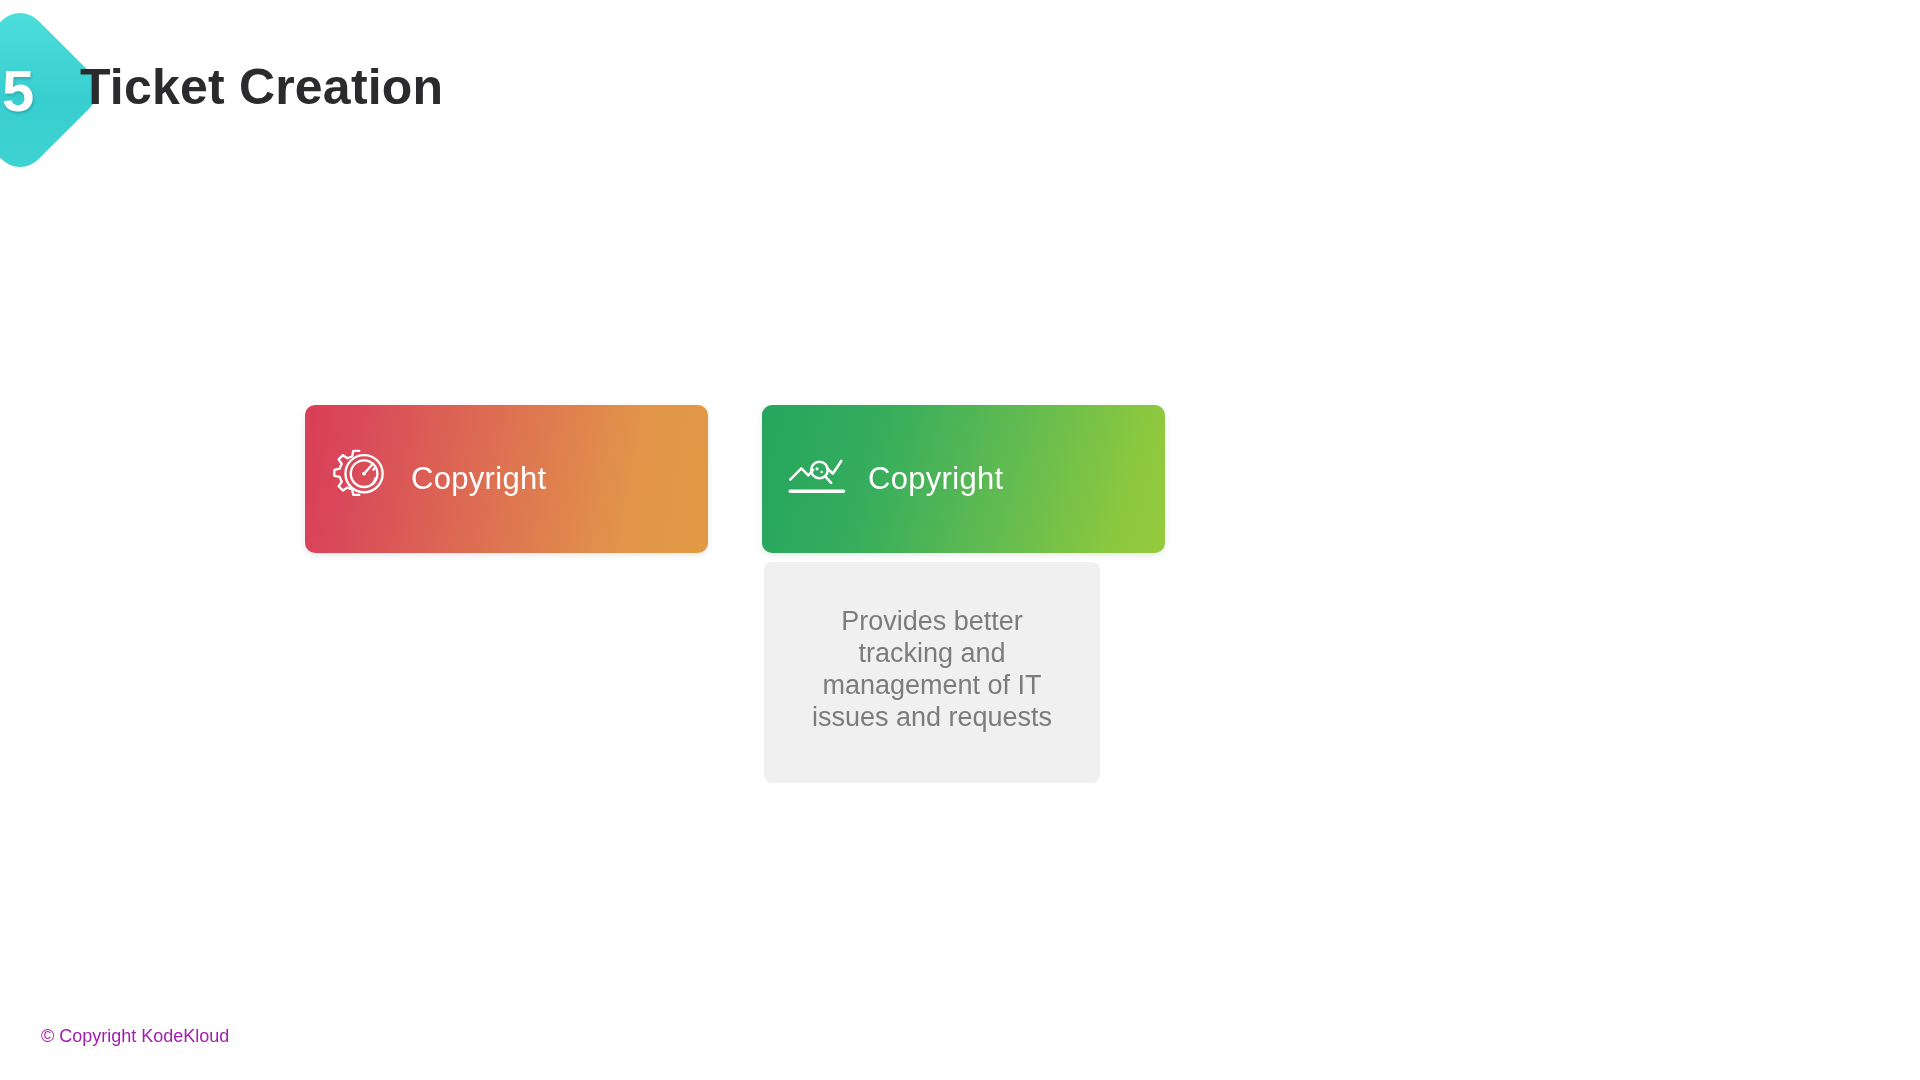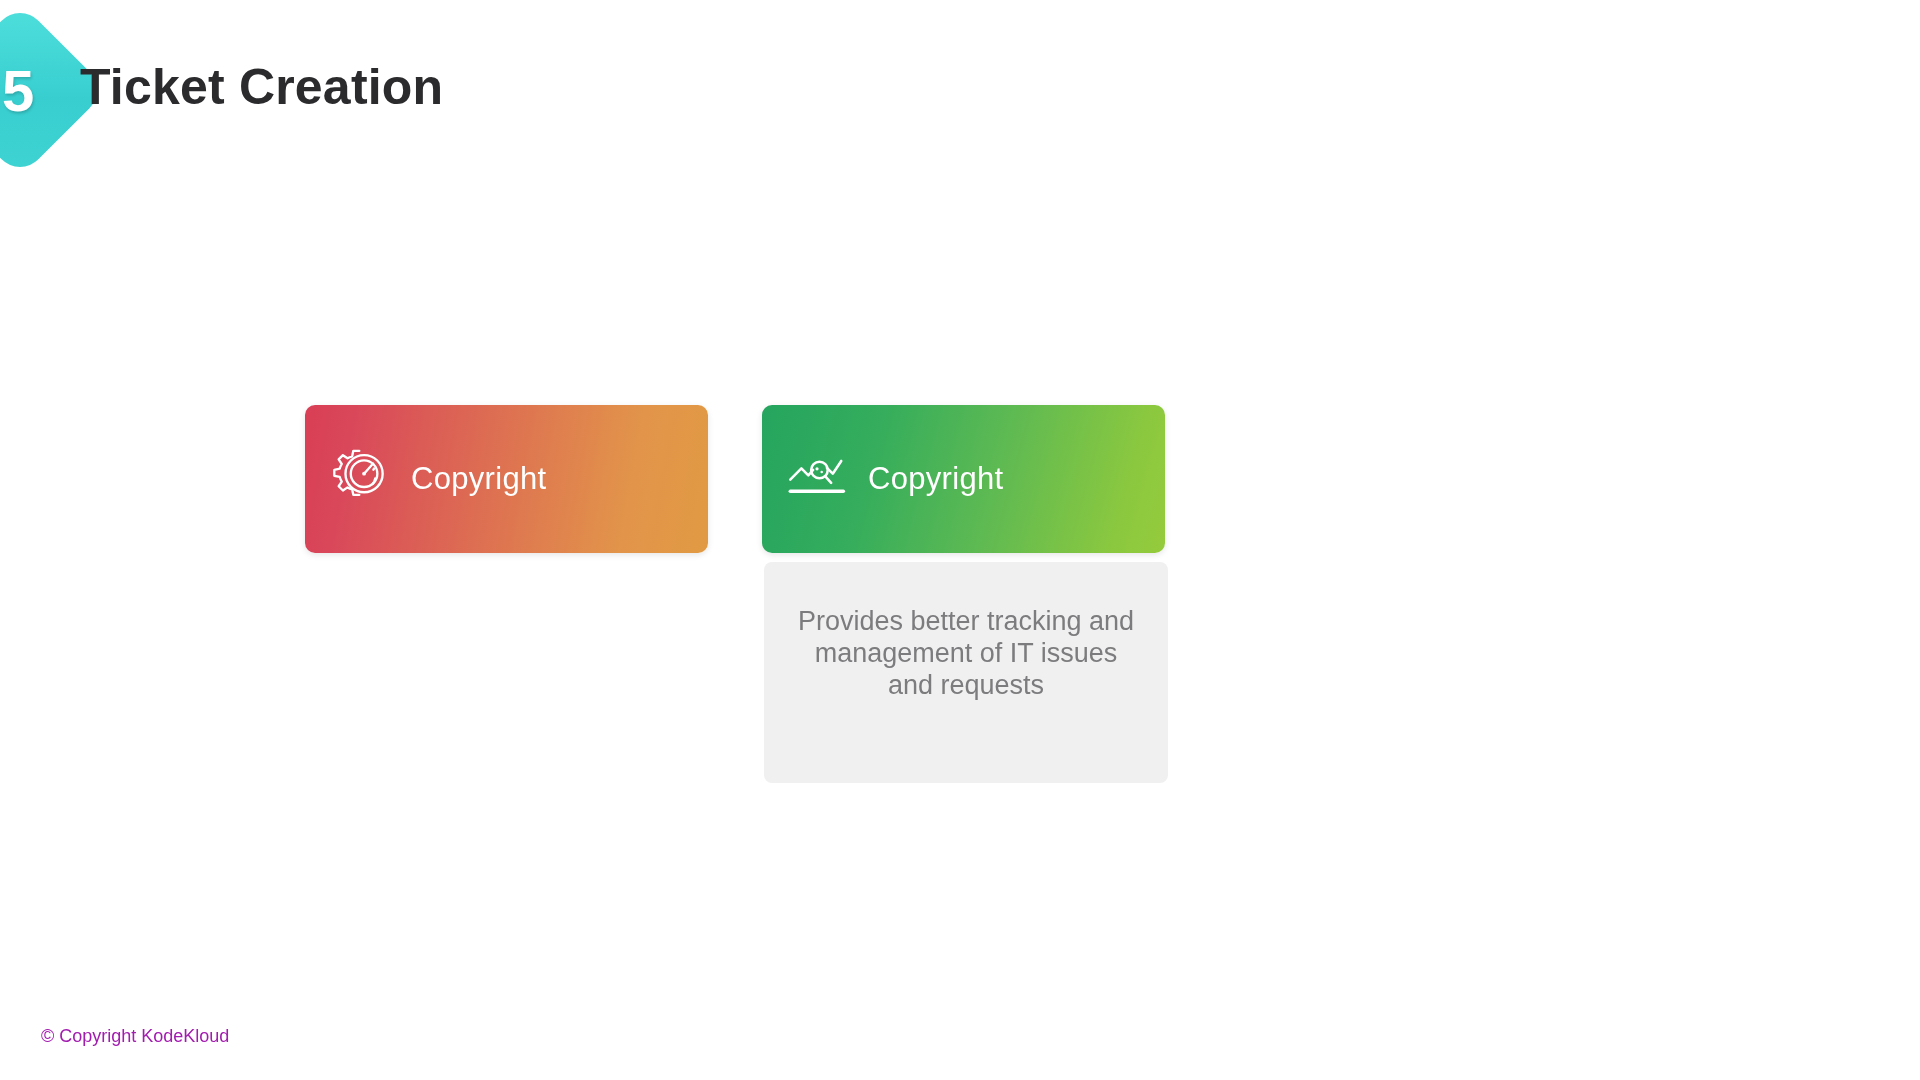--- a/index.html
+++ b/index.html
@@ -114,21 +114,21 @@
     color: #ffffff;
     letter-spacing: 0.3px;
     white-space: nowrap;
   }
 
   
   .desc-panel {
     position: absolute;
     left: 2px;
     top: 157px;
-    width: 404px;
+    width: 336px;
     height: 221px;
     background: #f1f0f1;
     border-radius: 8px;
     display: flex;
     align-items: flex-start;
     justify-content: center;
     box-sizing: border-box;
     padding: 44px 28px 0 28px;
   }
   .desc-text {

